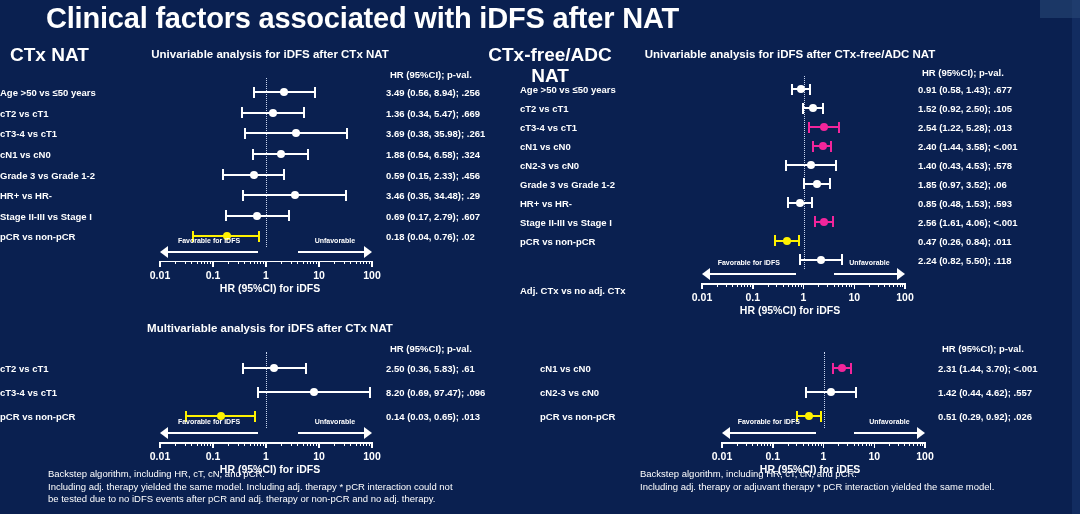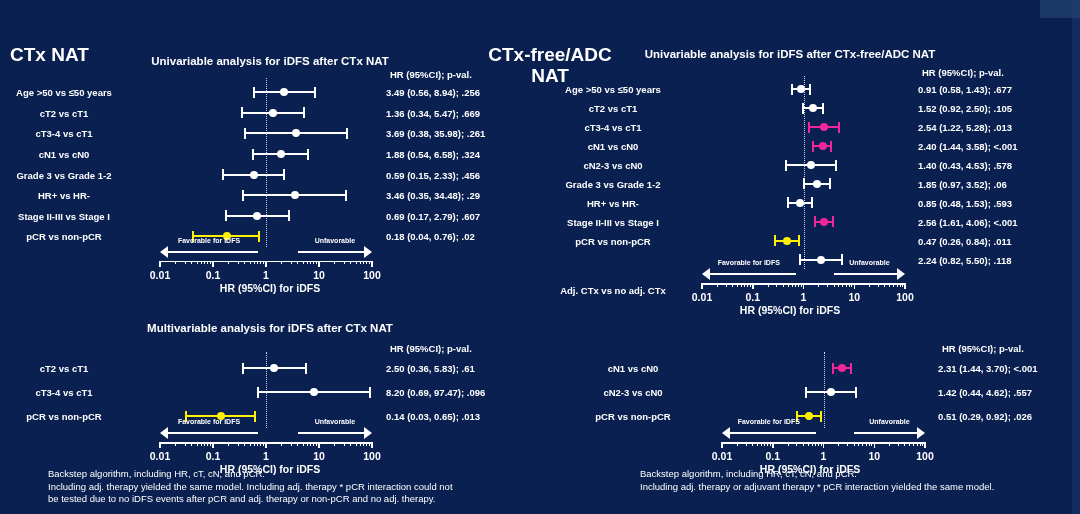--- a/index.html
+++ b/index.html
@@ -34,21 +34,21 @@
     white-space:nowrap;
   }
   .hr-head{
     position:absolute;font-size:9.5px;font-weight:bold;color:#ffffff;
     white-space:nowrap;
   }
 
   .row{position:absolute;left:0;width:100%;height:19px;}
   .row-label{
     position:absolute;top:50%;transform:translateY(-50%);
-    text-align:center;font-size:9.5px;font-weight:bold;color:#ffffff;
+    text-align:left;font-size:9.5px;font-weight:bold;color:#ffffff;
     white-space:nowrap;
   }
   .row-stat{
     position:absolute;top:50%;transform:translateY(-50%);
     text-align:left;font-size:9.5px;font-weight:bold;color:#ffffff;
     white-space:nowrap;
   }
   .refline{position:absolute;width:0;border-left:1.5px dotted #c9d6ef;}
   .ci-line{position:absolute;height:2px;}
   .ci-cap{position:absolute;width:2px;height:11px;}
@@ -79,27 +79,28 @@
   }
 </style>
 </head>
 <body>
 
 <div id="slide">
 
   <div id="edge-band2"></div>
   <div id="edge-band"></div>
 
+  <div id="deck-title">Clinical factors associated with iDFS after NAT</div>
 
   <div class="col-head" style="left:10px;top:44px;width:120px;text-align:left;">CTx NAT</div>
 
   <div class="col-head" style="left:470px;top:44px;width:160px;">CTx-free/ADC NAT</div>
 
   <div class="panel" id="panel-ctx-univariable" style="left:0px;  top:48px;  width:540px; height:255px;">
-      <div class="panel-title" style="top: 0px; margin-top: 7px;">Univariable analysis for iDFS after CTx NAT</div>
+      <div class="panel-title" style="top: 0px;">Univariable analysis for iDFS after CTx NAT</div>
       <div class="hr-head" style="left: 390px; top: 21px;">HR (95%CI); p-val.</div>
       <div class="refline" style="left: 266px; top: 30px; height: 168.8px; border-left-color: rgb(201, 214, 239);"></div>
       <div class="row" style="top: 34px; height: 20.6px;">
         <div class="row-label" style="left: 0px; width: 128px;">Age &gt;50 vs ≤50 years</div>
         <div class="row-stat" style="left: 386px;">3.49  (0.56, 8.94);  .256</div>
         <div class="ci-line" style="left: 252.654px; top: 9.3px; width: 63.7669px; background: rgb(255, 255, 255);"></div>
         <div class="ci-cap" style="left: 252.654px; top: 4.8px; background: rgb(255, 255, 255);"></div>
         <div class="ci-cap" style="left: 314.421px; top: 4.8px; background: rgb(255, 255, 255);"></div>
         <div class="ci-dot" style="left: 280.46px; top: 6.3px; background: rgb(255, 255, 255);"></div>
       </div>

